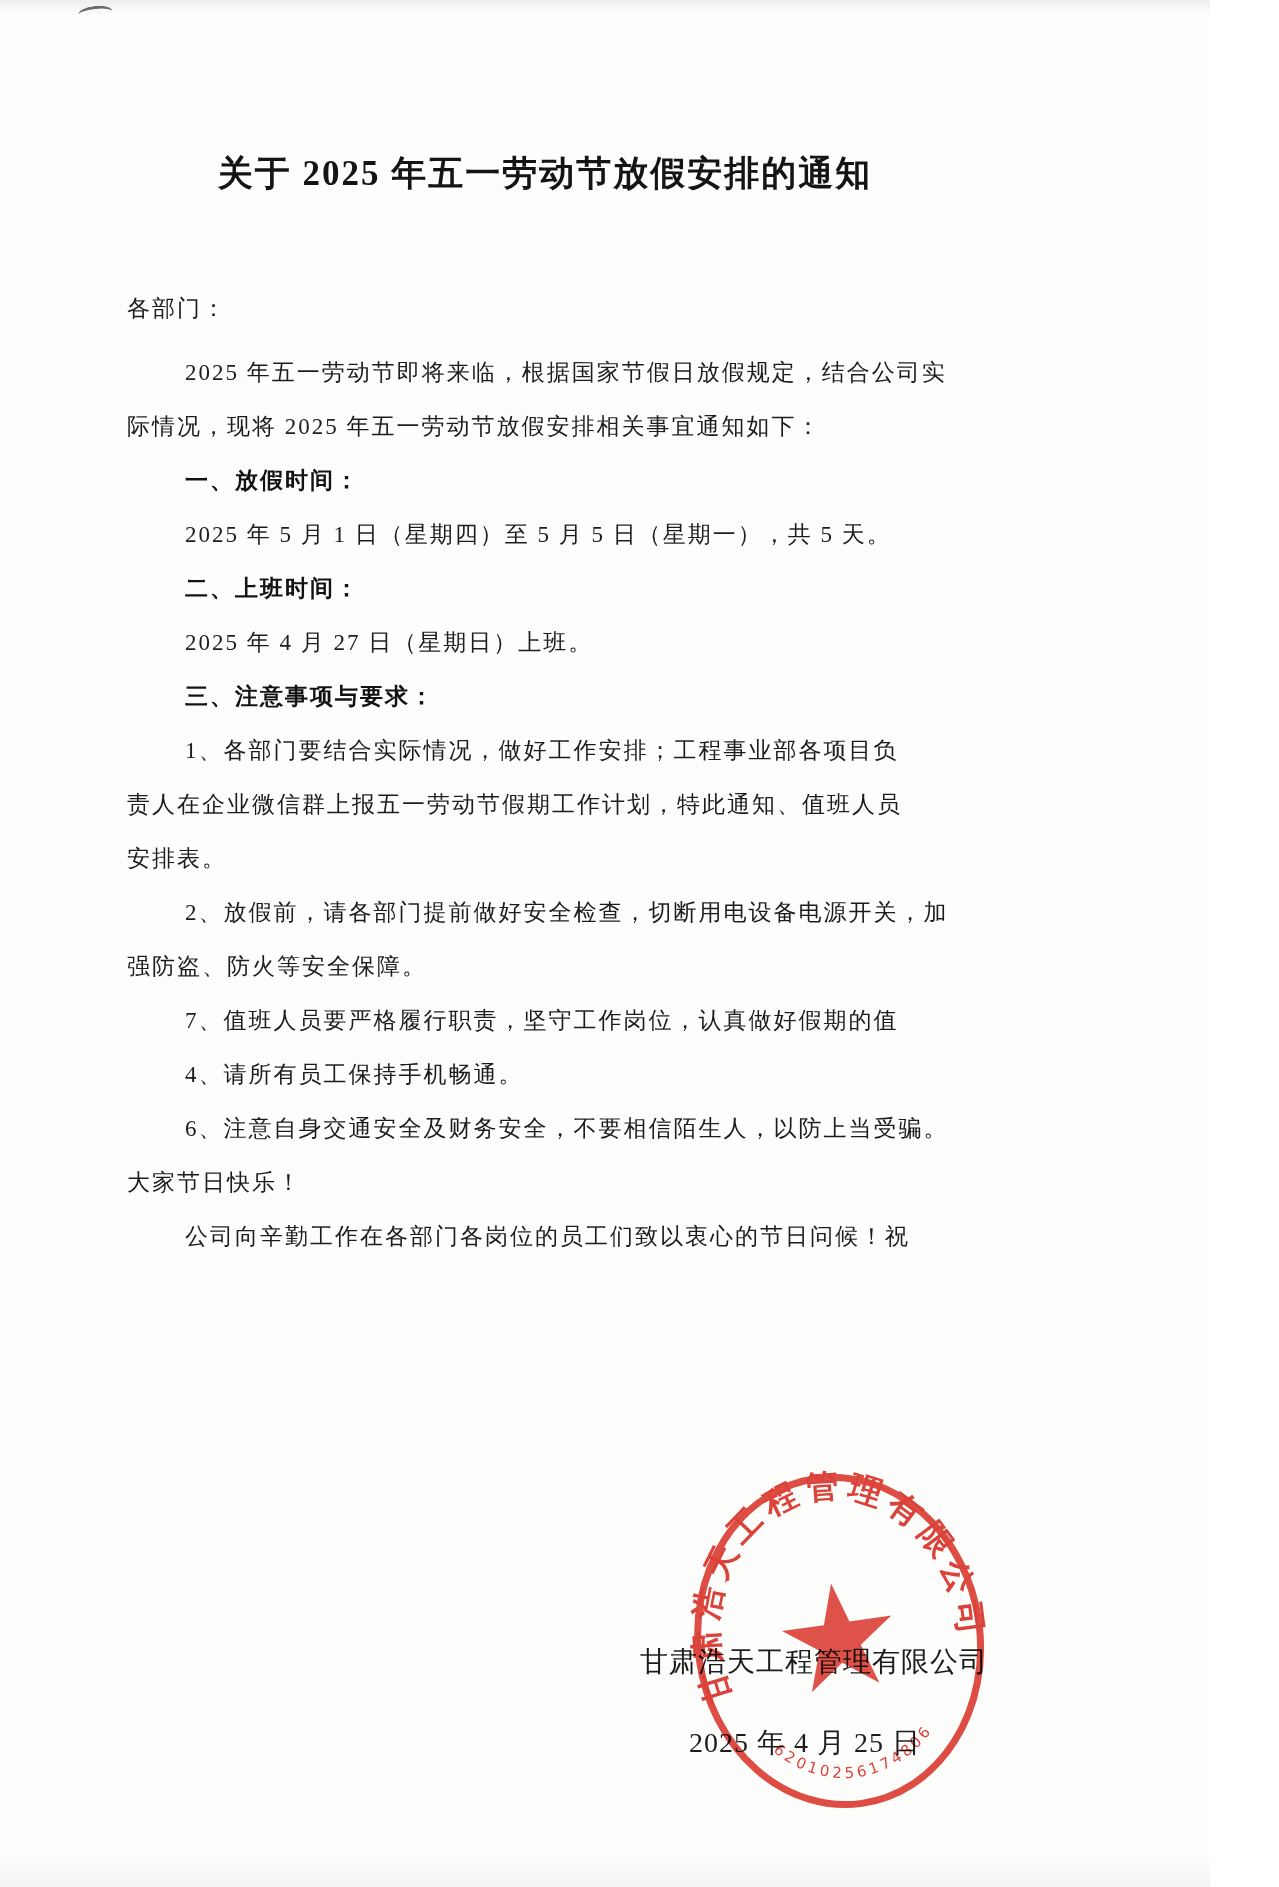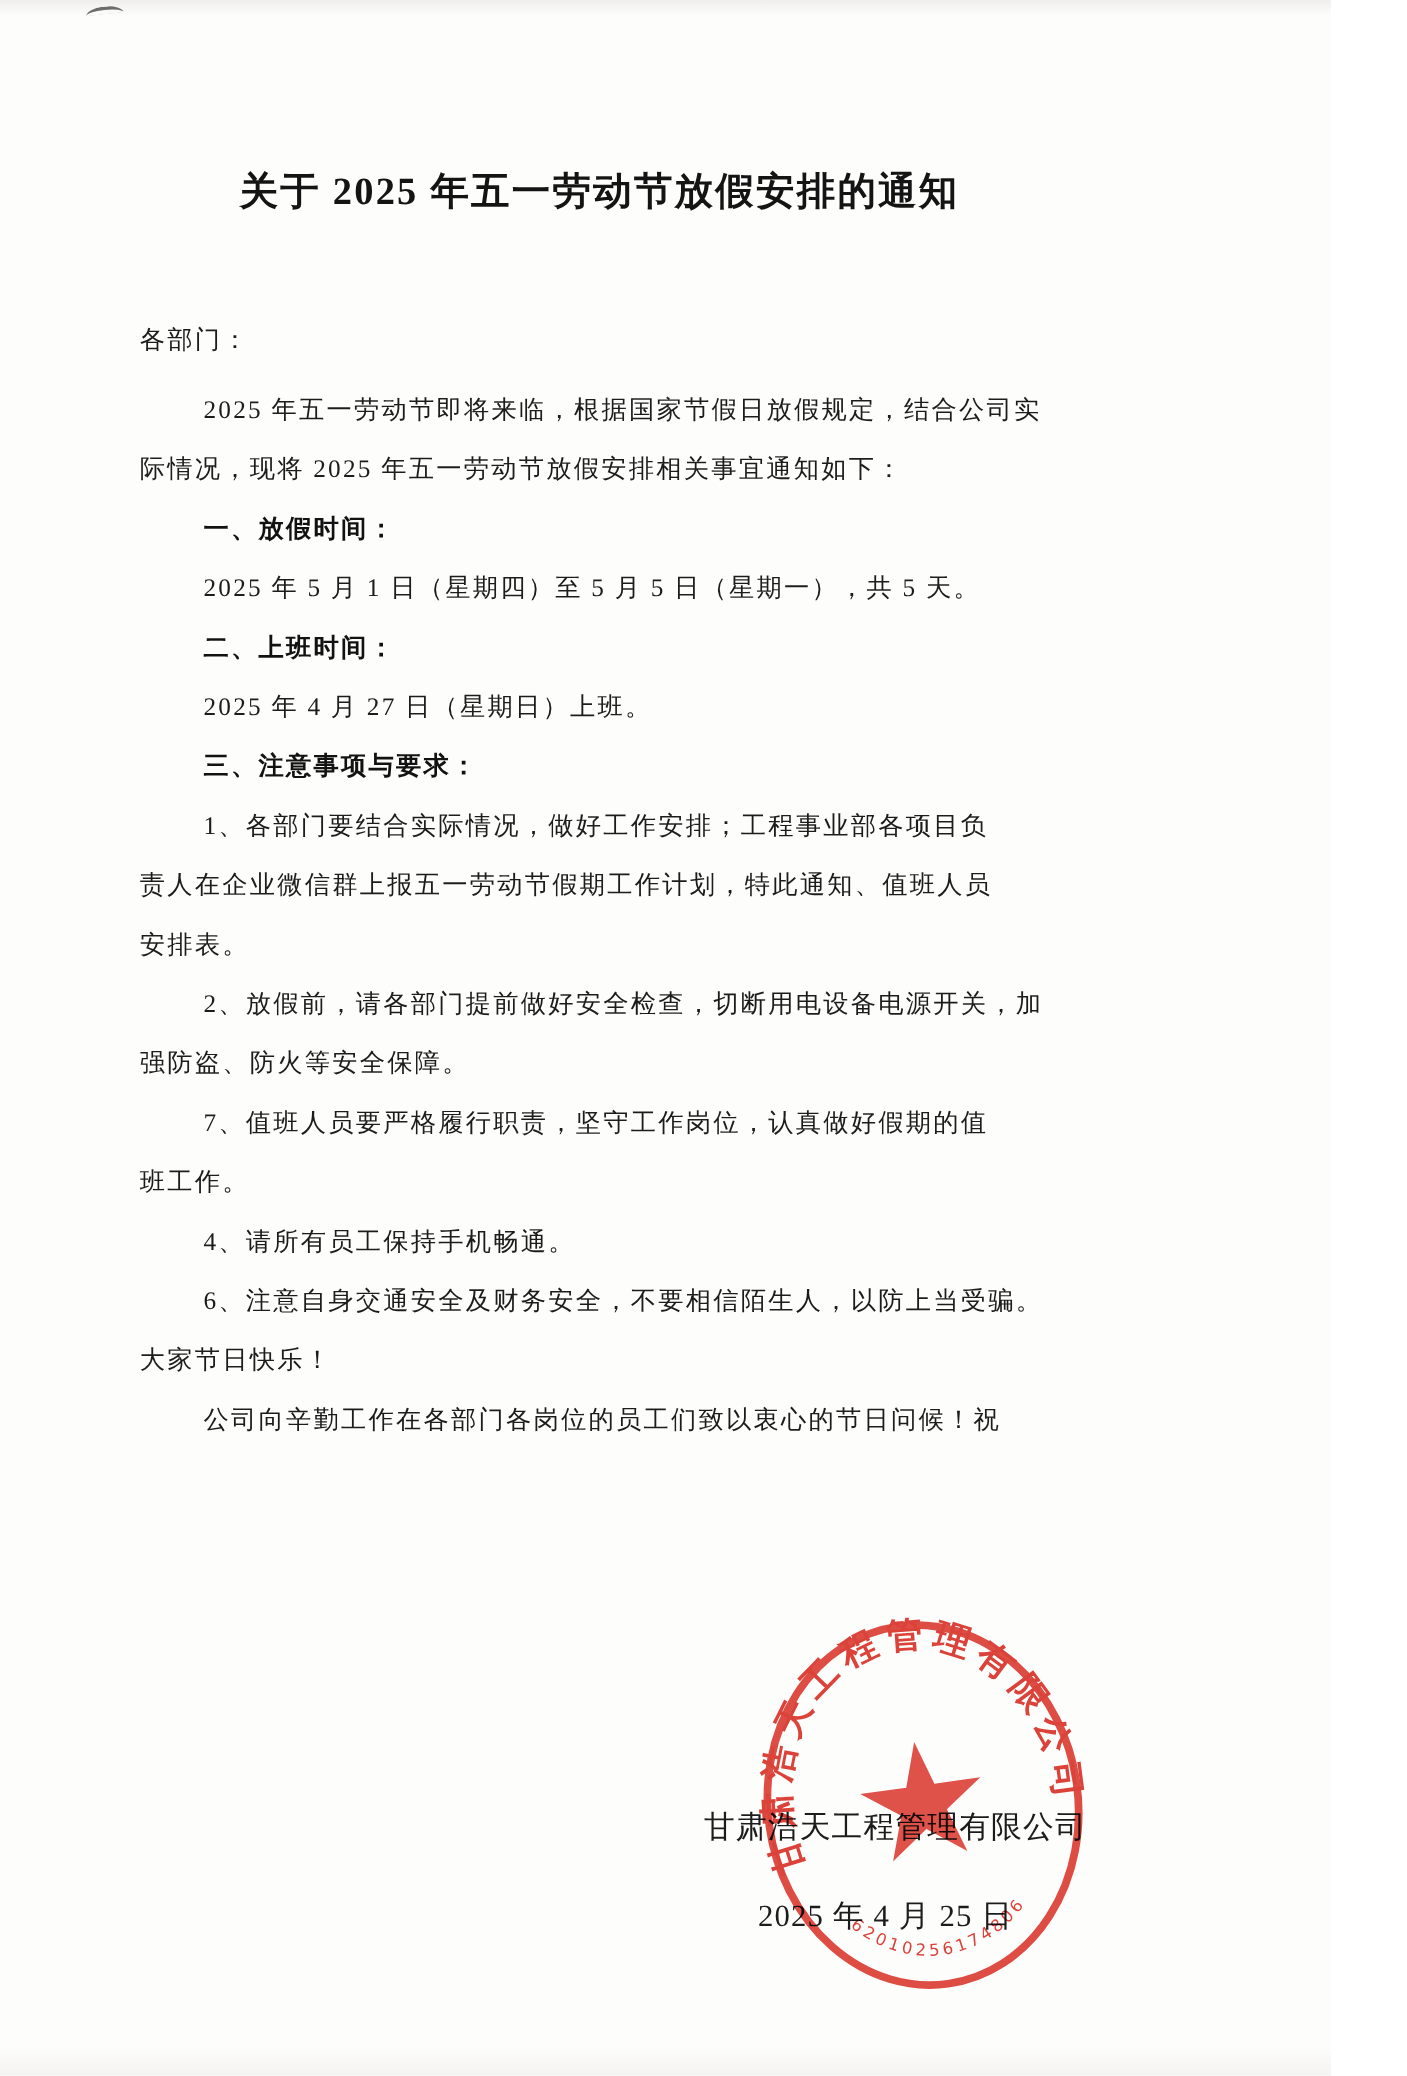--- a/index.html
+++ b/index.html
@@ -89,21 +89,20 @@
     <p class="line indent">2025 年 5 月 1 日（星期四）至 5 月 5 日（星期一），共 5 天。</p>
     <p class="line indent bold">二、上班时间：</p>
     <p class="line indent">2025 年 4 月 27 日（星期日）上班。</p>
     <p class="line indent bold">三、注意事项与要求：</p>
     <p class="line indent">1、各部门要结合实际情况，做好工作安排；工程事业部各项目负</p>
     <p class="line">责人在企业微信群上报五一劳动节假期工作计划，特此通知、值班人员</p>
     <p class="line">安排表。</p>
     <p class="line indent">2、放假前，请各部门提前做好安全检查，切断用电设备电源开关，加</p>
     <p class="line">强防盗、防火等安全保障。</p>
     <p class="line indent">7、值班人员要严格履行职责，坚守工作岗位，认真做好假期的值</p>
-    <p class="line">班工作。</p>
     <p class="line indent">4、请所有员工保持手机畅通。</p>
     <p class="line indent">6、注意自身交通安全及财务安全，不要相信陌生人，以防上当受骗。</p>
     <p class="line">大家节日快乐！</p>
     <p class="line indent">公司向辛勤工作在各部门各岗位的员工们致以衷心的节日问候！祝</p>
   </div>
 
   <div class="signature">
     <p class="sig-line">甘肃浩天工程管理有限公司</p>
     <p class="sig-line sig-date">2025 年 4 月 25 日</p>
   </div>

